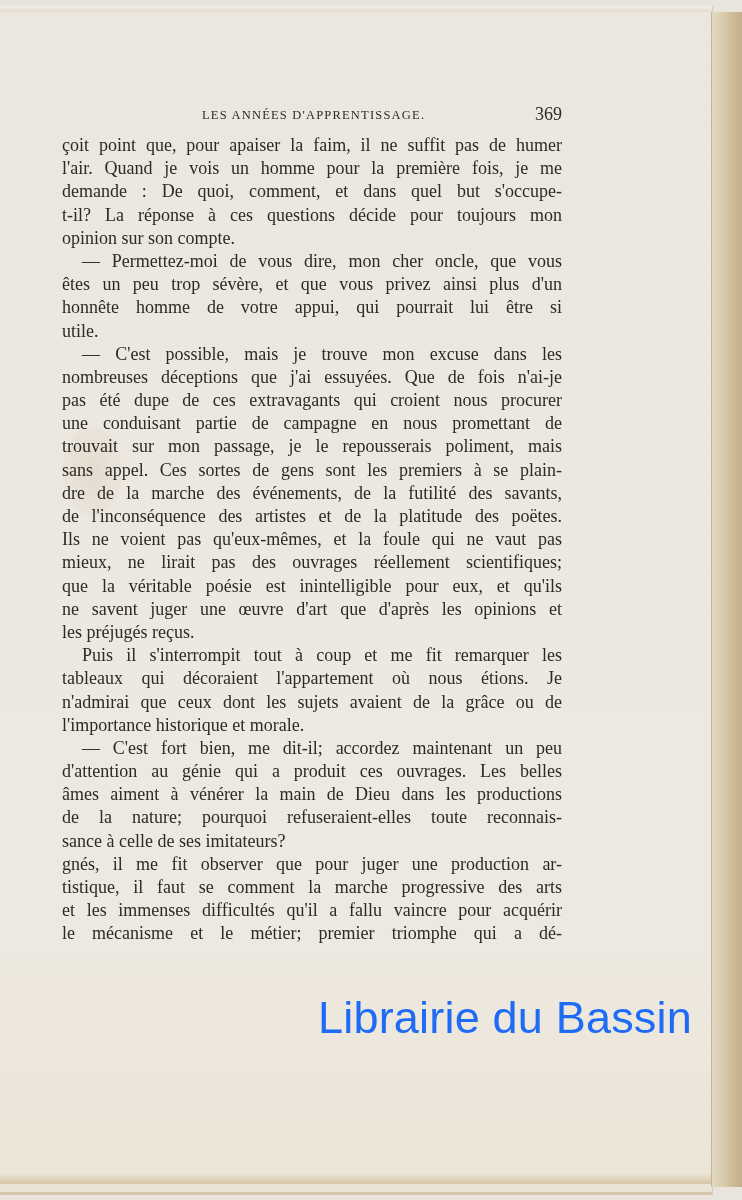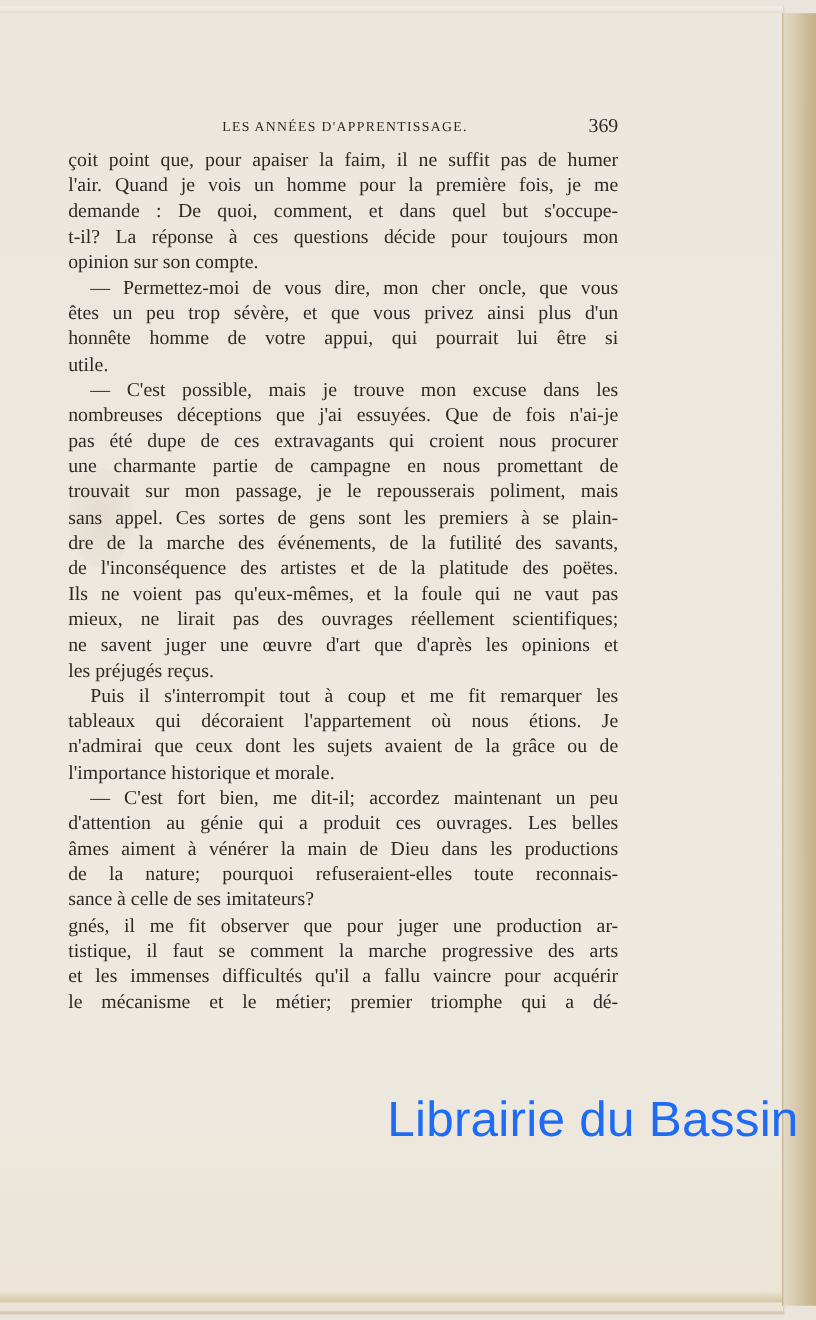--- a/index.html
+++ b/index.html
@@ -97,21 +97,20 @@
     }
     .watermark {
       position: absolute;
       left: 318px;
       top: 992px;
       font-family: "Liberation Sans", sans-serif;
       font-size: 45px;
       color: #1e6bf5;
       white-space: nowrap;
       letter-spacing: 0.2px;
-      margin-left: 34px;
     }
     .stain {
       position: absolute;
       left: 62px;
       top: 420px;
       width: 60px;
       height: 90px;
       border-radius: 50%;
       background: radial-gradient(ellipse at center, rgba(190,160,120,0.18), rgba(190,160,120,0));
     }
@@ -136,27 +135,28 @@
         <span class="line">demande : De quoi, comment, et dans quel but s'occupe-</span>
         <span class="line">t-il? La réponse à ces questions décide pour toujours mon</span>
         <span class="line last">opinion sur son compte.</span>
         <span class="line indent">— Permettez-moi de vous dire, mon cher oncle, que vous</span>
         <span class="line">êtes un peu trop sévère, et que vous privez ainsi plus d'un</span>
         <span class="line">honnête homme de votre appui, qui pourrait lui être si</span>
         <span class="line last">utile.</span>
         <span class="line indent">— C'est possible, mais je trouve mon excuse dans les</span>
         <span class="line">nombreuses déceptions que j'ai essuyées. Que de fois n'ai-je</span>
         <span class="line">pas été dupe de ces extravagants qui croient nous procurer</span>
-        <span class="line">une charmante partie de campagne en nous promettant de</span>
+        <span class="line">une conduisant partie de campagne en nous promettant de</span>
         <span class="line">trouvait sur mon passage, je le repousserais poliment, mais</span>
         <span class="line">sans appel. Ces sortes de gens sont les premiers à se plain-</span>
         <span class="line">dre de la marche des événements, de la futilité des savants,</span>
         <span class="line">de l'inconséquence des artistes et de la platitude des poëtes.</span>
         <span class="line">Ils ne voient pas qu'eux-mêmes, et la foule qui ne vaut pas</span>
         <span class="line">mieux, ne lirait pas des ouvrages réellement scientifiques;</span>
+        <span class="line">que la véritable poésie est inintelligible pour eux, et qu'ils</span>
         <span class="line">ne savent juger une œuvre d'art que d'après les opinions et</span>
         <span class="line last">les préjugés reçus.</span>
         <span class="line indent">Puis il s'interrompit tout à coup et me fit remarquer les</span>
         <span class="line">tableaux qui décoraient l'appartement où nous étions. Je</span>
         <span class="line">n'admirai que ceux dont les sujets avaient de la grâce ou de</span>
         <span class="line last">l'importance historique et morale.</span>
         <span class="line indent">— C'est fort bien, me dit-il; accordez maintenant un peu</span>
         <span class="line">d'attention au génie qui a produit ces ouvrages. Les belles</span>
         <span class="line">âmes aiment à vénérer la main de Dieu dans les productions</span>
         <span class="line">de la nature; pourquoi refuseraient-elles toute reconnais-</span>

